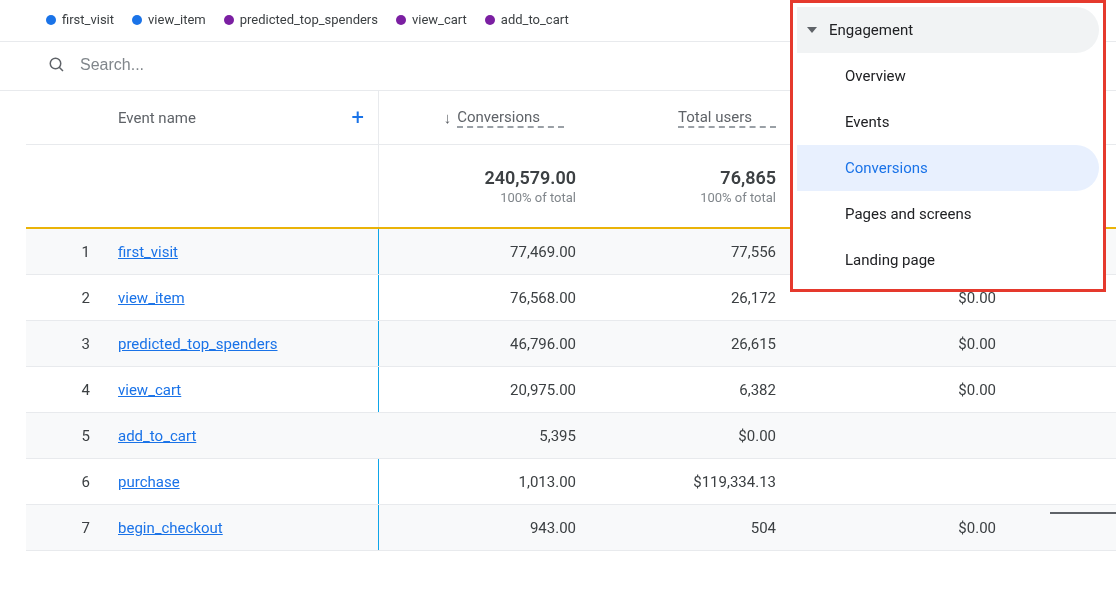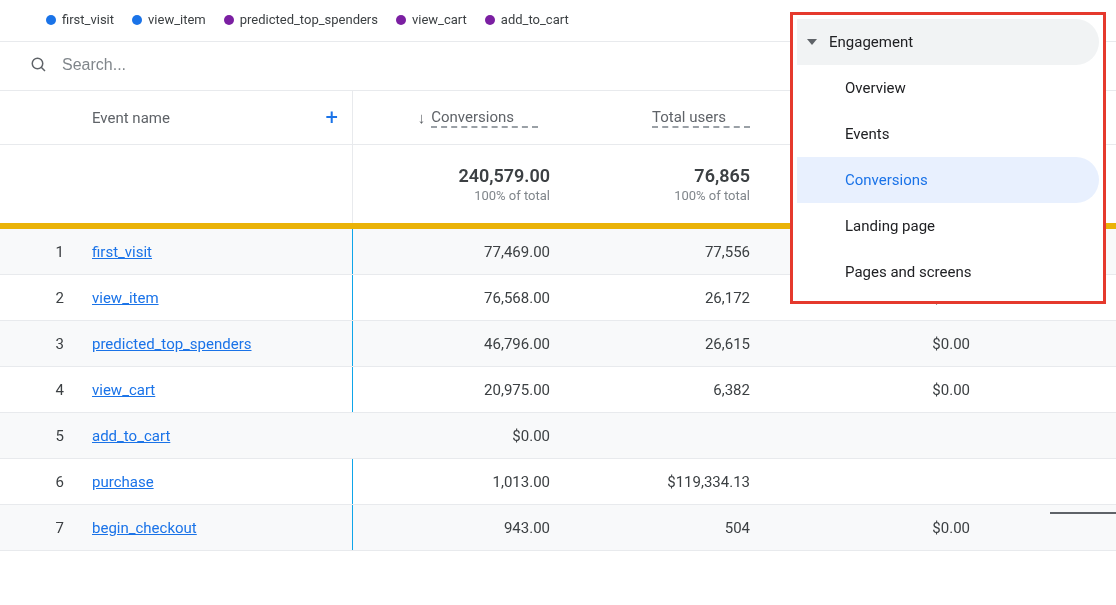--- a/index.html
+++ b/index.html
@@ -32,21 +32,21 @@
     width: 10px;
     height: 10px;
     border-radius: 50%;
   }
 
   
   .search-row {
     display: flex;
     align-items: center;
     gap: 14px;
-    padding: 10px 34px 12px 30px;
+    padding: 10px 34px 12px 48px;
     border-top: 1px solid #e8eaed;
     border-bottom: 1px solid #e8eaed;
     height: 50px;
   }
   .search-icon {
     color: #5f6368;
     width: 18px;
     height: 18px;
     flex-shrink: 0;
   }
@@ -61,20 +61,21 @@
   .search-input::placeholder { color: #80868b; }
 
   
   .table {
     width: 100%;
   }
   .thead-row, .tsum-row, .tbody-row {
     display: grid;
     grid-template-columns: 92px 260px 210px 200px 220px;
     align-items: center;
+    margin-left: 26px;
   }
   .thead-row {
     height: 54px;
     border-bottom: 1px solid #e8eaed;
   }
   .th-name-wrap {
     display: flex;
     align-items: center;
     justify-content: space-between;
     padding-right: 14px;
@@ -114,21 +115,21 @@
     border-left: 1px solid #e8eaed;
     height: 100%;
     display: flex;
     align-items: center;
     justify-content: flex-end;
     padding-right: 12px;
   }
 
   .tsum-row {
     height: 84px;
-    border-bottom: 6px solid #eab308;
+    border-bottom: 2px solid #eab308;
     background: #fff;
   }
   .sum-cell {
     text-align: right;
     padding-right: 12px;
   }
   .sum-cell.first-metric { border-left: 1px solid #e8eaed; height:100%; display:flex; flex-direction:column; justify-content:center; }
   .sum-big {
     font-size: 18px;
     font-weight: 600;
@@ -161,21 +162,21 @@
     text-align: right;
     padding-right: 12px;
     font-size: 15px;
     color: #3c4043;
   }
   .row-metric.first-metric { border-left: 1px solid #0ea5e9; height:100%; display:flex; align-items:center; justify-content:flex-end;}
 
   
   .sidebar-wrap {
     position: absolute;
-    top: 12px;
+    top: 0;
     right: 10px;
     width: 316px;
     border: 3px solid #e5392d;
     background: #fff;
     padding: 4px 4px 6px 4px;
   }
   .menu-item {
     display: flex;
     align-items: center;
     height: 46px;
@@ -306,20 +307,21 @@
       <div class="tbody-row">
         <div class="row-index">4</div>
         <div class="row-name"><a href="#">view_cart</a></div>
         <div class="row-metric first-metric">20,975.00</div>
         <div class="row-metric">6,382</div>
         <div class="row-metric">$0.00</div>
       </div>
       <div class="tbody-row">
         <div class="row-index">5</div>
         <div class="row-name"><a href="#">add_to_cart</a></div>
+        <div class="row-metric">5,395</div>
         <div class="row-metric">$0.00</div>
       </div>
       <div class="tbody-row">
         <div class="row-index">6</div>
         <div class="row-name"><a href="#">purchase</a></div>
         <div class="row-metric first-metric">1,013.00</div>
         <div class="row-metric">$119,334.13</div>
       </div>
       <div class="tbody-row">
         <div class="row-index">7</div>
@@ -340,21 +342,21 @@
       <div class="menu-item child">
         <span>Overview</span>
       </div>
       <div class="menu-item child">
         <span>Events</span>
       </div>
       <div class="menu-item child selected">
         <span>Conversions</span>
       </div>
       <div class="menu-item child">
+        <span>Pages and screens</span>
+      </div>
+      <div class="menu-item child">
         <span>Landing page</span>
       </div>
-      <div class="menu-item child">
-        <span>Pages and screens</span>
-      </div>
     </div>
 </div>
 
 <div class="side-line"></div>
 
 </body></html>

